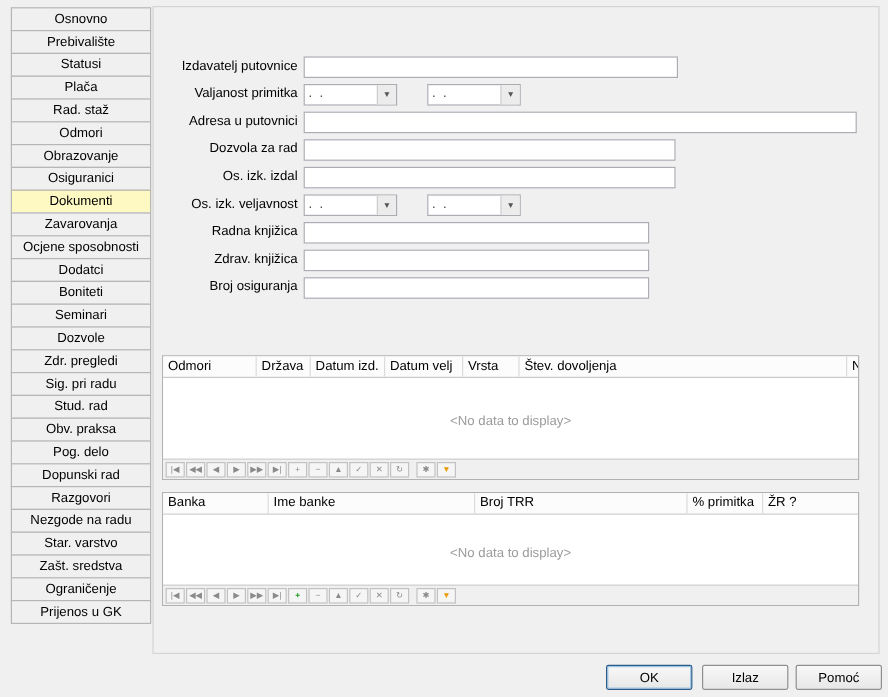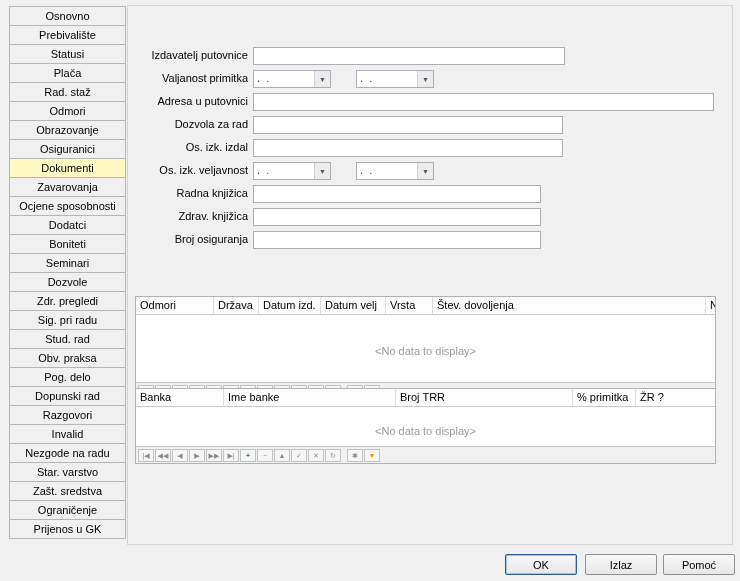--- a/index.html
+++ b/index.html
@@ -118,21 +118,20 @@
       <div class="tab">Boniteti</div>
       <div class="tab">Seminari</div>
       <div class="tab">Dozvole</div>
       <div class="tab">Zdr. pregledi</div>
       <div class="tab">Sig. pri radu</div>
       <div class="tab">Stud. rad</div>
       <div class="tab">Obv. praksa</div>
       <div class="tab">Pog. delo</div>
       <div class="tab">Dopunski rad</div>
       <div class="tab">Razgovori</div>
-      <div class="tab">Invalid</div>
       <div class="tab">Nezgode na radu</div>
       <div class="tab">Star. varstvo</div>
       <div class="tab">Zašt. sredstva</div>
       <div class="tab">Ograničenje</div>
       <div class="tab">Prijenos u GK</div>
     </div>
 
   <div class="form">
       <div class="frow" style="top: 23px;">
         <span class="flabel">Izdavatelj putovnice</span>
@@ -210,21 +209,21 @@
         <div class="nbtn">−</div>
         <div class="nbtn">▲</div>
         <div class="nbtn">✓</div>
         <div class="nbtn">✕</div>
         <div class="nbtn">↻</div>
         <div class="nbtn sep">✱</div>
         <div class="nbtn" style="color: rgb(232, 155, 0); font-weight: bold;">▼</div>
       </div>
   </div>
 
-  <div class="grid" style="top:388px;height:76px;">
+  <div class="grid" style="top:410px;height:95px;">
     <div class="ghead">
         <div class="gcol" style="width: 88px;">Banka</div>
         <div class="gcol" style="width: 172px;">Ime banke</div>
         <div class="gcol" style="width: 177px;">Broj TRR</div>
         <div class="gcol" style="width: 63px;">% primitka</div>
         <div class="gcol last">ŽR ?</div>
       </div>
     <div class="gbody">
       <span class="empty">&lt;No data to display&gt;</span>
     </div>

